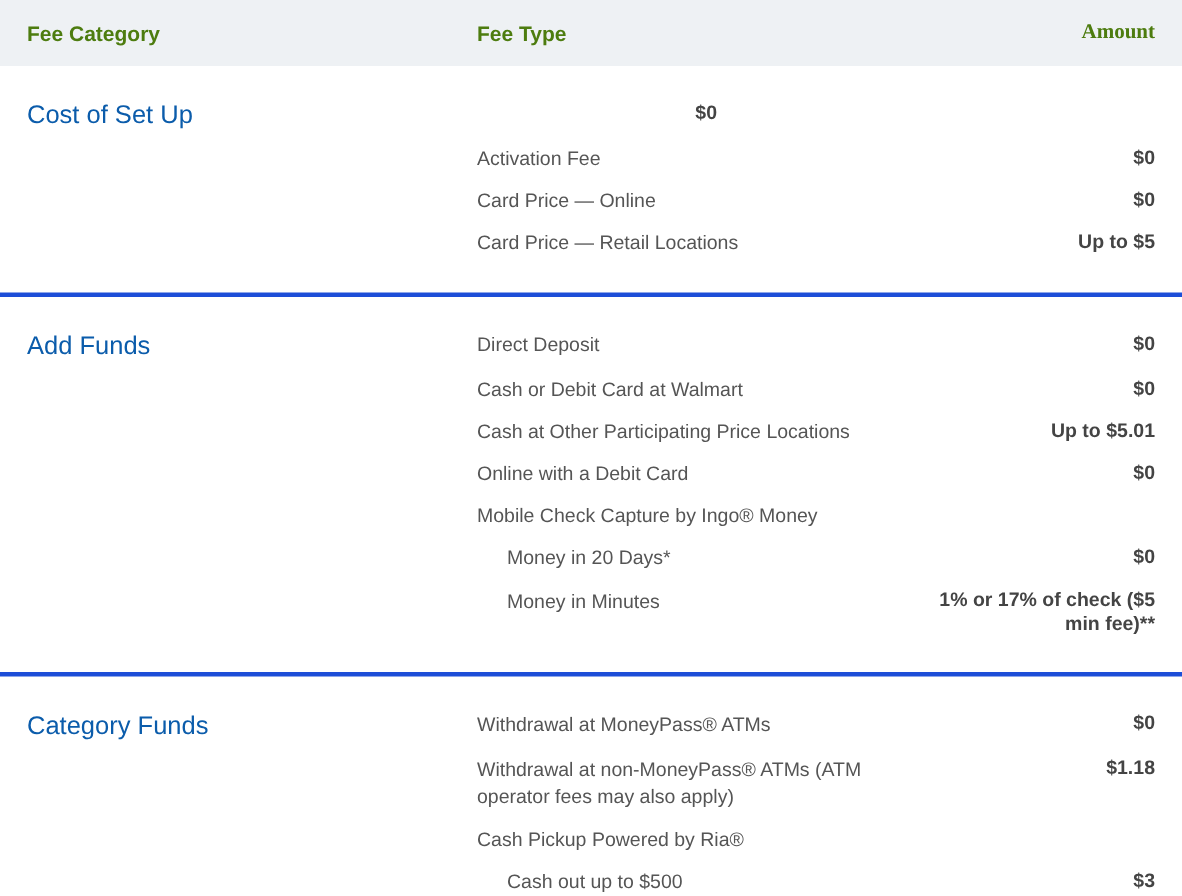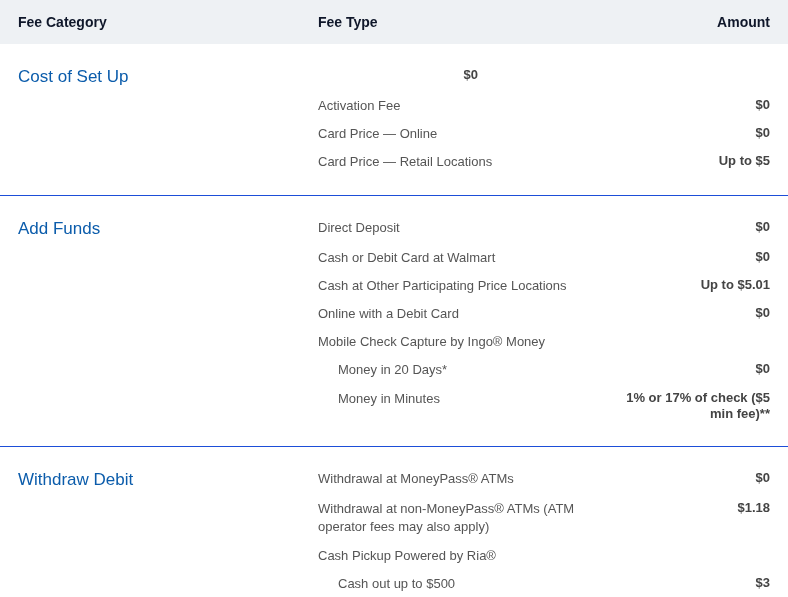--- a/index.html
+++ b/index.html
@@ -8,29 +8,29 @@
     font-size: 13px;
     color: #555;
     background: #fff;
     width: 788px;
   }
   .header-row {
     display: flex;
     background: #eef1f4;
     padding: 14px 18px;
     font-weight: bold;
-    color: #0f172a;
+    color: #4d7c0f;
     font-size: 14px;
     justify-content: flex-end;
   }
   .col-category { width: 300px; flex-shrink: 0; }
   .col-type { flex: 1; }
-  .col-amount { width: 160px; text-align: right; flex-shrink: 0; }
+  .col-amount { width: 160px; text-align: right; flex-shrink: 0; font-family: Liberation Serif, serif; }
   .section {
-    border-bottom: 1px solid #1d4ed8;
+    border-bottom: 3px solid #1d4ed8;
     padding: 18px;
   }
   .section:last-child { border-bottom: none; }
   .row {
     display: flex;
     align-items: flex-start;
     padding: 5px 0;
   }
   .category-label {
     color: #0b5cab;
@@ -119,21 +119,21 @@
         <div class="amount">$0</div>
       </div>
       <div class="row">
         <div class="category-label"></div>
         <div class="fee-type indent">Money in Minutes</div>
         <div class="amount">1% or 17% of check ($5 min fee)**</div>
       </div>
     </div>
     <div class="section">
       <div class="row">
-        <div class="category-label">Withdraw Debit</div>
+        <div class="category-label">Category Funds</div>
         <div class="fee-type">Withdrawal at MoneyPass® ATMs</div>
         <div class="amount">$0</div>
       </div>
       <div class="row">
         <div class="category-label"></div>
         <div class="fee-type">Withdrawal at non-MoneyPass® ATMs (ATM operator fees may also apply)</div>
         <div class="amount">$1.18</div>
       </div>
       <div class="row">
         <div class="category-label"></div>

